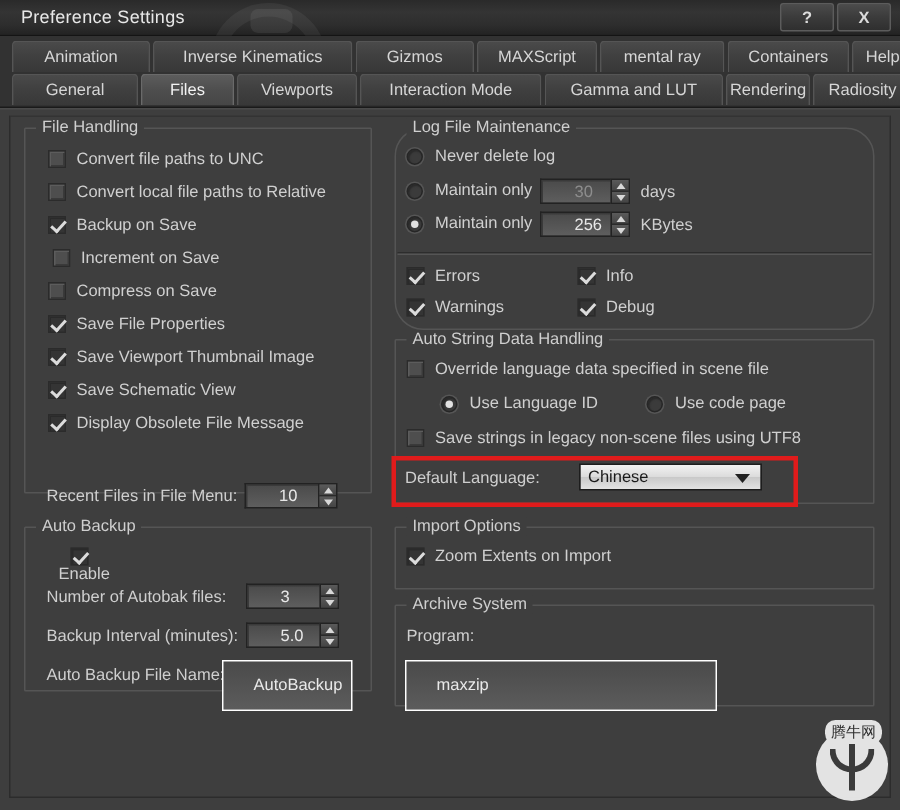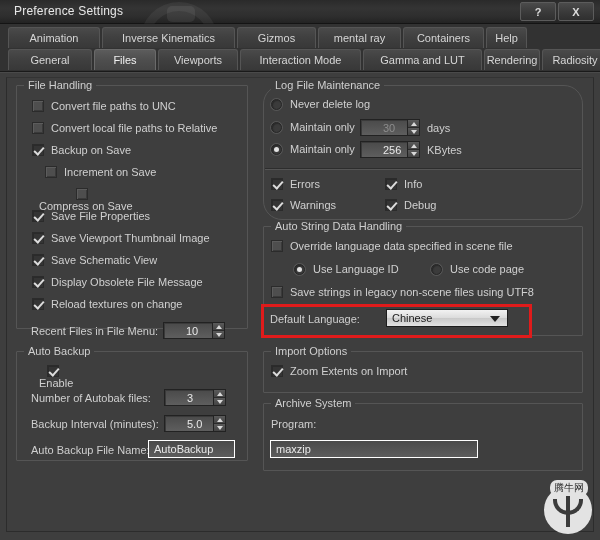--- a/index.html
+++ b/index.html
@@ -279,29 +279,29 @@
     transform: translate(-50%,-50%);
     border-left: 3px solid transparent;
     border-right: 3px solid transparent;
   }
   .spin .btns i.up::after { border-bottom: 4px solid #d8d8d8; }
   .spin .btns i.dn::after { border-top: 4px solid #d8d8d8; }
 
   
   .tinput {
     position: absolute;
-    height: 18px;
+    height: 34px;
     background: linear-gradient(to bottom, #4a4a4a 0%, #535353 50%, #5c5c5c 100%);
     border: 1px solid #ffffff;
     box-sizing: border-box;
     font-size: 11px;
     color: #e9e9e9;
     display: flex;
     align-items: center;
-    padding-left: 5px;
+    padding-left: 20px;
     cursor: text;
   }
 
   
   .ddown {
     position: absolute;
     height: 18px;
     background: linear-gradient(to bottom, #f2f2f2 0%, #dcdcdc 48%, #c9c9c9 52%, #e2e2e2 100%);
     border: 1px solid #1d1d1d;
     box-sizing: border-box;
@@ -397,20 +397,21 @@
       <div class="title-btn">?</div>
       <div class="title-btn">X</div>
     </div>
   </div>
 
   <div class="tabstrip">
     <div class="tabrow row1">
       <div class="tab" style="width:92px">Animation</div>
       <div class="tab" style="width:133px">Inverse Kinematics</div>
       <div class="tab" style="width:79px">Gizmos</div>
+      <div class="tab" style="width:80px">MAXScript</div>
       <div class="tab" style="width:83px">mental ray</div>
       <div class="tab" style="width:81px">Containers</div>
       <div class="tab" style="width:41px">Help</div>
     </div>
     <div class="tabrow row2">
       <div class="tab" style="width:84px">General</div>
       <div class="tab active" style="width:62px">Files</div>
       <div class="tab" style="width:80px">Viewports</div>
       <div class="tab" style="width:121px">Interaction Mode</div>
       <div class="tab" style="width:119px">Gamma and LUT</div>
@@ -430,47 +431,43 @@
         <span class="lbl">Convert file paths to UNC</span>
       </div>
       <div class="chk" style="left:15px; top:36px;">
         <span class="box"></span>
         <span class="lbl">Convert local file paths to Relative</span>
       </div>
       <div class="chk on" style="left:15px; top:58px;">
         <span class="box"></span>
         <span class="lbl">Backup on Save</span>
       </div>
-      <div class="chk" style="left:28px; top:80px;text-align:center;">
+      <div class="chk" style="left:18px; top:80px;text-align:center;">
         <span class="box"></span>
         <span class="lbl">Increment on Save</span>
       </div>
-      <div class="chk" style="left:15px; top:102px;flex-direction:column;">
+      <div class="chk" style="left:15px; top:102px;">
         <span class="box"></span>
         <span class="lbl">Compress on Save</span>
       </div>
       <div class="chk on" style="left:15px; top:124px;">
         <span class="box"></span>
         <span class="lbl">Save File Properties</span>
       </div>
       <div class="chk on" style="left:15px; top:146px;">
         <span class="box"></span>
         <span class="lbl">Save Viewport Thumbnail Image</span>
       </div>
       <div class="chk on" style="left:15px; top:168px;">
         <span class="box"></span>
         <span class="lbl">Save Schematic View</span>
       </div>
       <div class="chk on" style="left:15px; top:190px;">
         <span class="box"></span>
         <span class="lbl">Display Obsolete File Message</span>
-      </div>
-      <div class="chk on" style="left:15px; top:212px;">
-        <span class="box"></span>
-        <span class="lbl">Reload textures on change</span>
       </div>
     </div>
 
     <div class="stext" style="left:31px; top:252px;">Recent Files in File Menu:</div>
     <div class="spin" style="left:163px; top:249px; width:62px;">
       <div class="fld">10</div>
       <div class="btns">
         <i class="up"></i>
         <i class="dn"></i>
       </div>

